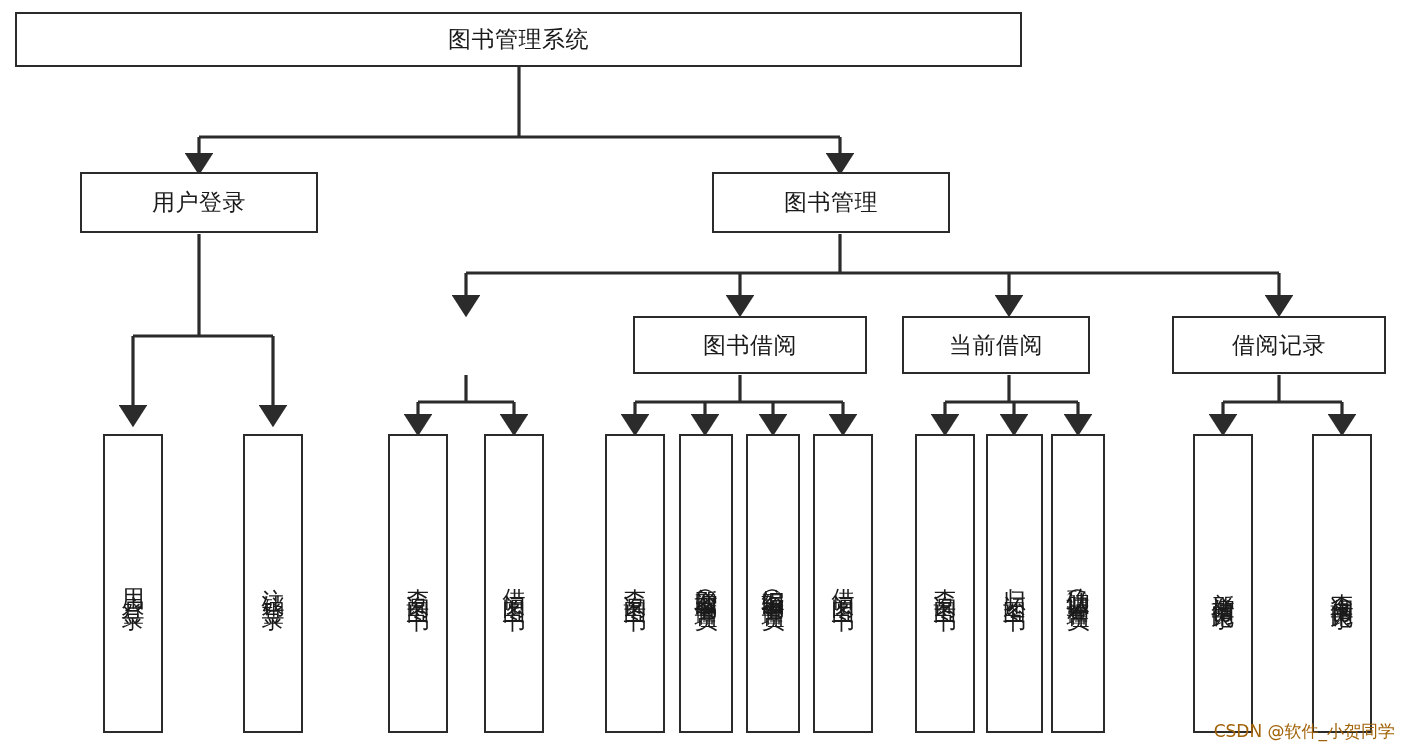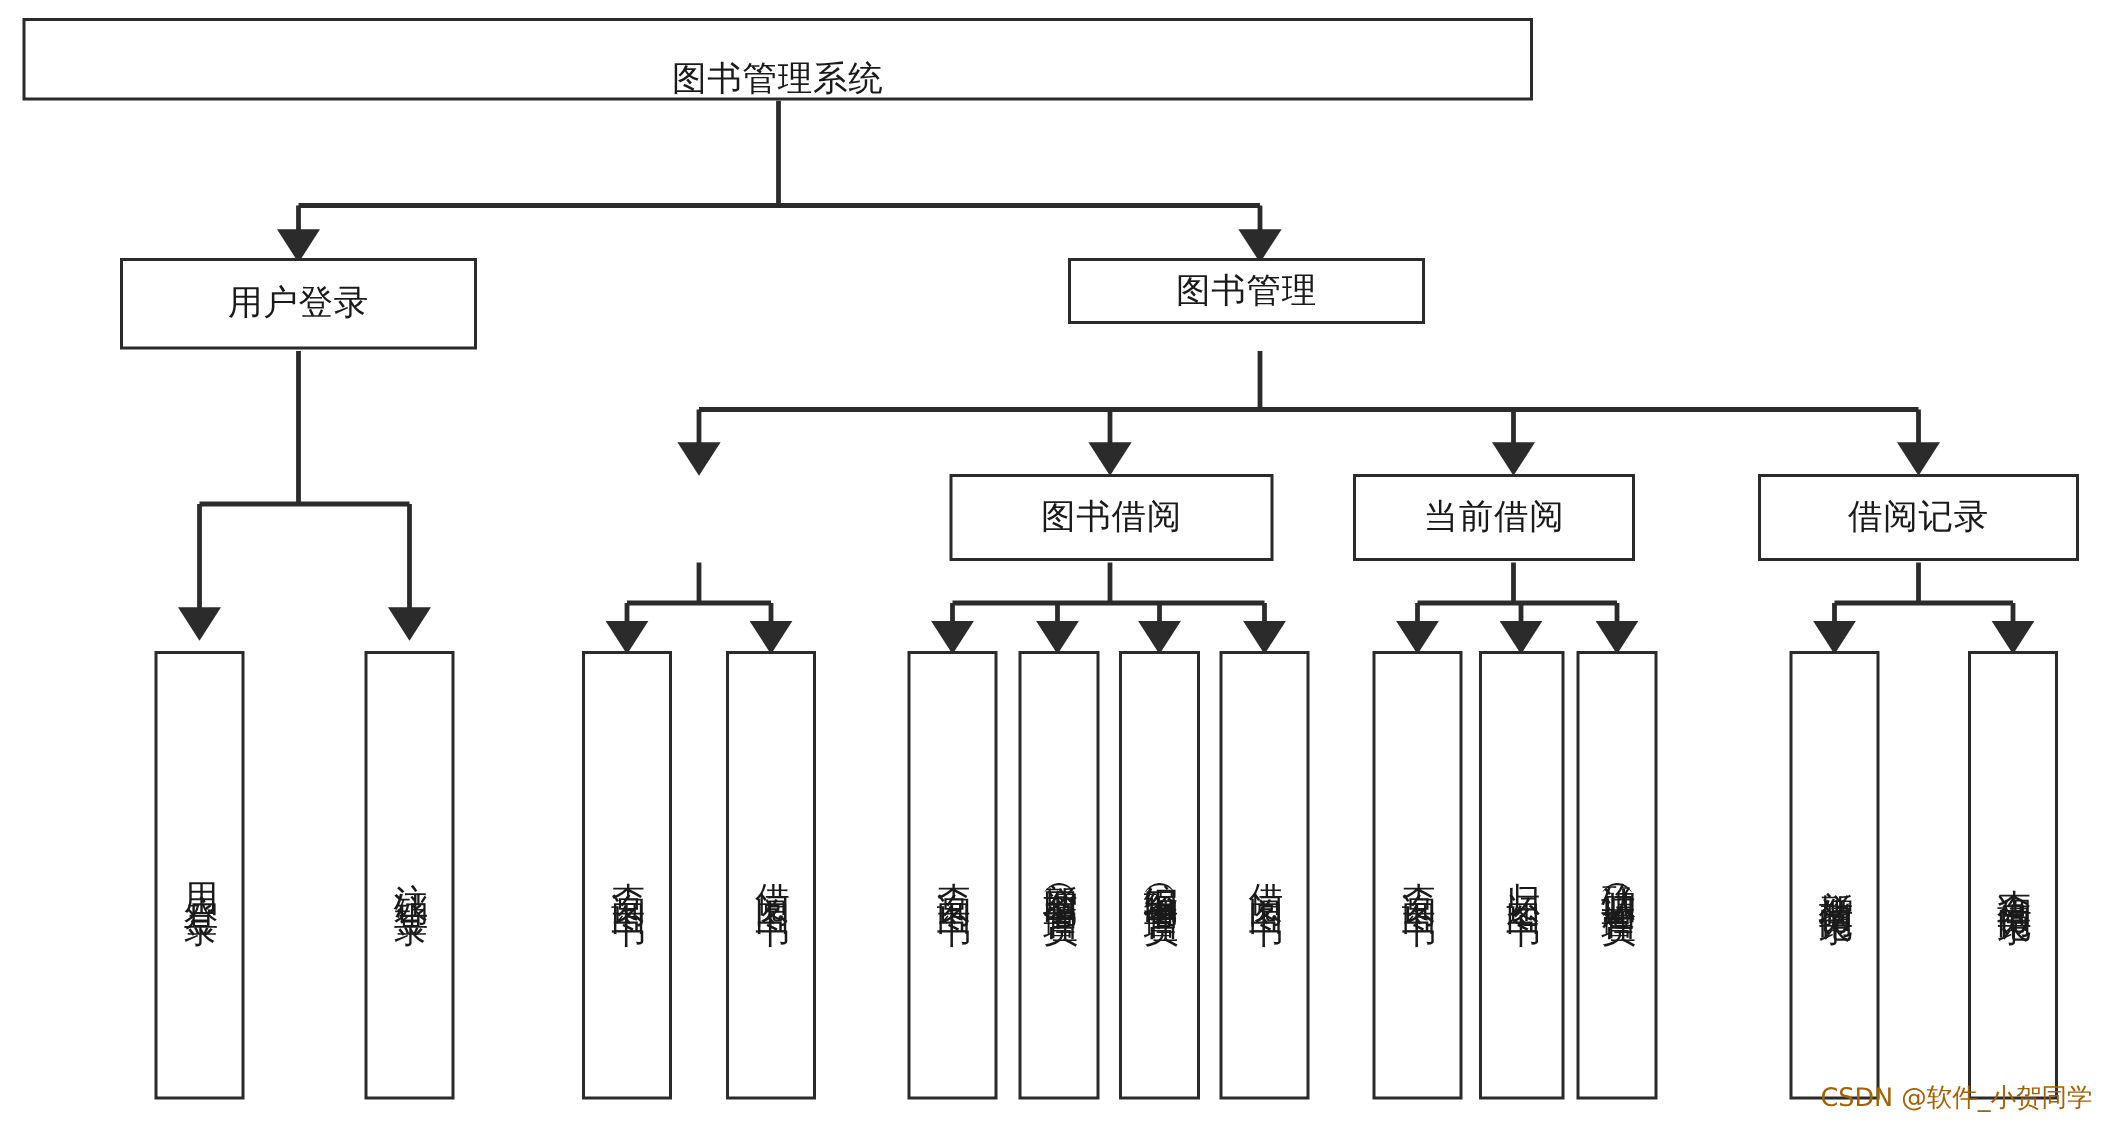--- a/index.html
+++ b/index.html
@@ -116,34 +116,34 @@
       <path d="M1014,402 L1014,424" marker-end="url(#arrowhead)"></path>
       <path d="M1078,402 L1078,424" marker-end="url(#arrowhead)"></path>
 
       <path d="M1279,375 L1279,402"></path>
       <path d="M1223,402 L1342,402"></path>
       <path d="M1223,402 L1223,424" marker-end="url(#arrowhead)"></path>
       <path d="M1342,402 L1342,424" marker-end="url(#arrowhead)"></path>
     </g>
   </svg>
 
-  <div class="node horizontal" style="left:15px; top:12px; width:1007px; height:55px;align-items:flex-end;">
+  <div class="node horizontal" style="left:15px; top:12px; width:1007px; height:55px;">
     <span class="node-label">图书管理系统</span>
   </div>
 
   <div class="node horizontal" style="left:80px; top:172px; width:238px; height:61px;">
     <span class="node-label">用户登录</span>
   </div>
 
-  <div class="node horizontal" style="left:712px; top:172px; width:238px; height:44px;">
+  <div class="node horizontal" style="left:712px; top:172px; width:238px; height:61px;">
     <span class="node-label">图书管理</span>
   </div>
 
 
-  <div class="node horizontal" style="left:633px; top:316px; width:216px; height:58px;">
+  <div class="node horizontal" style="left:633px; top:316px; width:234px; height:58px;">
     <span class="node-label">图书借阅</span>
   </div>
 
   <div class="node horizontal" style="left:902px; top:316px; width:188px; height:58px;">
     <span class="node-label">当前借阅</span>
   </div>
 
   <div class="node horizontal" style="left:1172px; top:316px; width:214px; height:58px;">
     <span class="node-label">借阅记录</span>
   </div>

